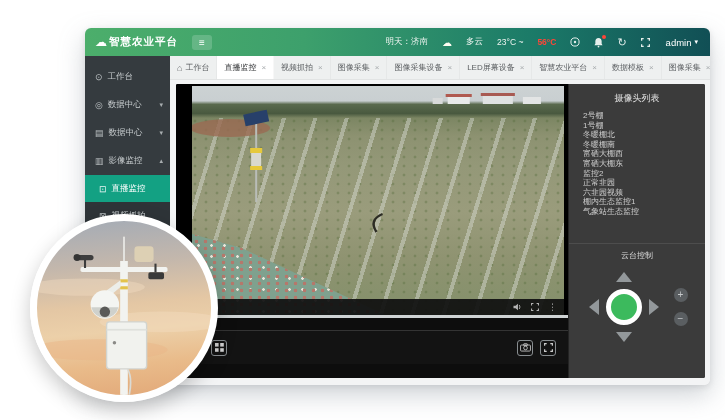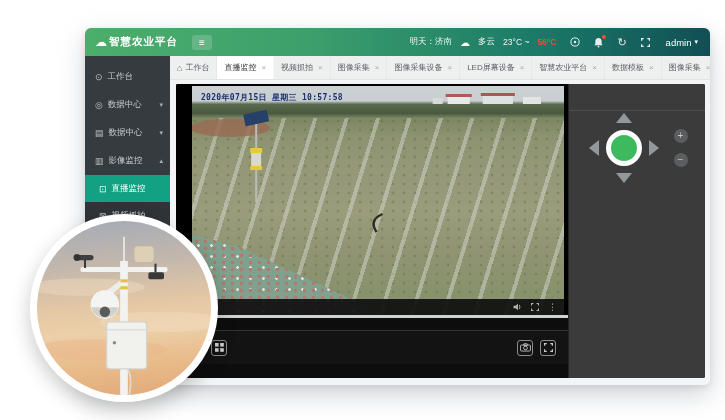--- a/index.html
+++ b/index.html
@@ -11,21 +11,21 @@
 
   
   .hdr { height:28px; display:flex; align-items:center; padding:0 12px 0 10px; color:#fff;
     background:linear-gradient(90deg,#4cae6b 0%,#3da06c 35%,#1b7a68 72%,#114f55 100%); }
   .logo-glyph { font-size:12px; line-height:1; }
   .app-title { font-size:10.5px; font-weight:bold; letter-spacing:1px; margin-left:2px; }
   .menu-btn { margin-left:14px; width:20px; height:15px; border-radius:3px;
     background:rgba(255,255,255,.18); display:flex; align-items:center; justify-content:center;
     font-size:10px; cursor:pointer; }
   .hdr-spacer { flex:1; }
-  .weather { display:flex; align-items:center; gap:8px; font-size:8.5px; color:#eef4f0; }
+  .weather { display:flex; align-items:center; gap:14px; font-size:8.5px; color:#eef4f0; }
   .weather .cloud { font-size:10px; color:#fdfdf2; }
   .temp-high { color:#ff4538; font-weight:bold; }
   .h-ic { margin-left:14px; position:relative; display:flex; align-items:center; cursor:pointer; }
   .h-ic .uni { font-size:11px; color:#e6efec; line-height:1; }
   .badge-dot { position:absolute; top:-2px; right:-3px; width:4px; height:4px;
     border-radius:50%; background:#ff4538; }
   .admin { margin-left:16px; font-size:9.5px; display:flex; align-items:center; gap:3px; cursor:pointer; }
 
   
   .bodyrow { display:flex; height:329px; }
@@ -262,21 +262,20 @@
                   <ellipse cx="38" cy="42" rx="40" ry="9" fill="#9a6a52" opacity=".8"></ellipse>
 
                   <rect x="63" y="38" width="2" height="78" fill="#b9bdb8"></rect>
                   <rect x="52" y="26" width="24" height="12" fill="#27406a" transform="rotate(-12 64 32)"></rect>
                   <rect x="58" y="62" width="12" height="5" fill="#e6c93c"></rect>
                   <rect x="59" y="67" width="10" height="13" fill="#d9d9cf"></rect>
                   <rect x="58" y="80" width="12" height="4" fill="#e6c93c"></rect>
 
                   <path d="M190 128 q-14 6 -6 18" stroke="#2c2c24" stroke-width="2.4" fill="none"></path>
                 </svg>
-                <div class="vid-timestamp">2020年07月15日 星期三 10:57:58</div>
                 <div class="vid-controls">
                   <span>/ 0:00</span>
                   <span class="vc-spacer"></span>
                   <svg width="9" height="8" viewBox="0 0 10 9">
                     <path d="M.5 3H2.8L5.5.8v7.4L2.8 6H.5Z" fill="#b5b5b5"></path>
                     <path d="M7 2.2Q8.6 4.5 7 6.8" stroke="#b5b5b5" fill="none"></path>
                   </svg>
                   <svg width="8" height="8" viewBox="0 0 10 10" fill="none" stroke="#b5b5b5" stroke-width="1.3">
                     <path d="M.7 3V.7H3M7 .7H9.3V3M9.3 7V9.3H7M3 9.3H.7V7"></path>
                   </svg>
@@ -309,21 +308,36 @@
               <div class="tb-btn" style="margin-right:0">
                 <svg width="9" height="9" viewBox="0 0 10 10" fill="none" stroke="#cfcfcf" stroke-width="1.3">
                   <path d="M.7 3V.7H3M7 .7H9.3V3M9.3 7V9.3H7M3 9.3H.7V7"></path>
                 </svg>
               </div>
             </div>
             <div class="bottom-gap"></div>
           </div>
 
           <div class="right-panel">
+            <div class="cam-title">摄像头列表</div>
+            <div class="cam-list">
+              <div class="cam-item">2号棚</div>
+              <div class="cam-item">1号棚</div>
+              <div class="cam-item">冬暖棚北</div>
+              <div class="cam-item">冬暖棚南</div>
+              <div class="cam-item">富硒大棚西</div>
+              <div class="cam-item">富硒大棚东</div>
+              <div class="cam-item">监控2</div>
+              <div class="cam-item">正常韭园</div>
+              <div class="cam-item">六韭园视频</div>
+              <div class="cam-item">棚内生态监控1</div>
+              <div class="cam-item">气象站生态监控</div>
+            </div>
             <div class="rp-divider"></div>
+            <div class="ptz-title">云台控制</div>
             <div class="ptz-row">
               <div class="dpad">
                 <div class="tri tri-up"></div>
                 <div class="tri tri-down"></div>
                 <div class="tri tri-left"></div>
                 <div class="tri tri-right"></div>
                 <div class="ring"></div>
               </div>
               <div class="zoom-col">
                 <div class="zoom-btn">+</div>

